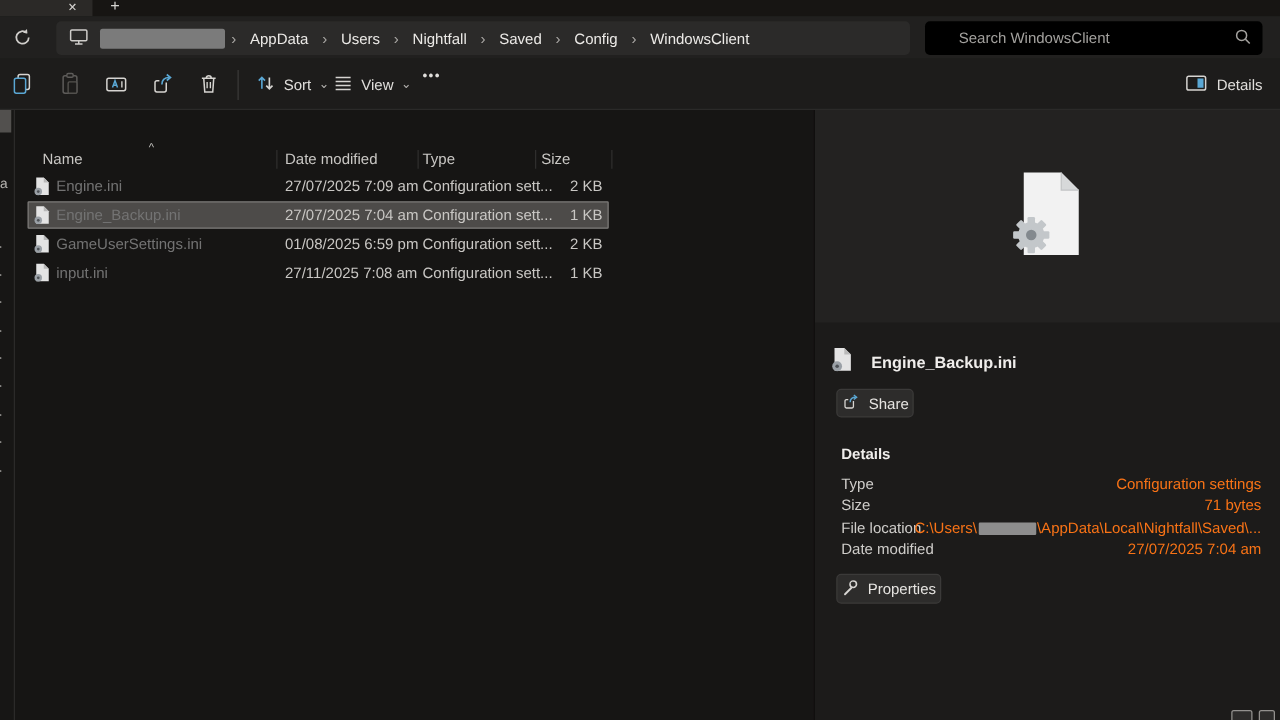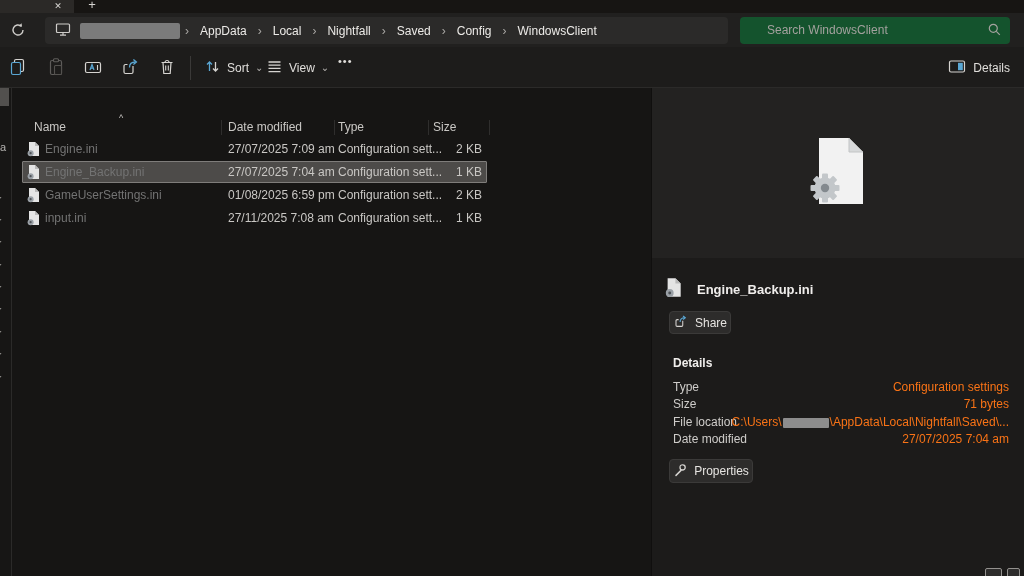--- a/index.html
+++ b/index.html
@@ -14,21 +14,21 @@
   .tab-active { position:absolute; left:0; top:0; width:74px; height:13px; background:#2b2927; }
   .tab-close { position:absolute; left:50px; top:-1px; width:16px; height:14px; color:#d6d4d1; font-size:9px; line-height:14px; text-align:center; }
   .tab-new { position:absolute; left:84px; top:-3px; width:16px; height:16px; color:#d6d4d1; font-size:13px; line-height:16px; text-align:center; }
   
   .addressrow { position:absolute; left:0; top:13px; width:1024px; height:34px; background:#21201f; }
   .iconbtn-nav { position:absolute; top:8px; width:20px; height:20px; display:flex; align-items:center; justify-content:center; }
   .addrpill { position:absolute; left:45px; top:4px; width:683px; height:27px; background:#2b2a29; border-radius:4px; display:flex; align-items:center; padding-left:10px; }
   .addr-redact { width:100px; height:16px; background:#7b7b7b; border-radius:2px; margin-left:9px; }
   .crumb { color:#eceae7; padding:0 6px; white-space:nowrap; }
   .crumb-sep { color:#a9a7a4; font-size:12px; padding:0 5px; }
-  .searchpill { position:absolute; left:740px; top:4px; width:270px; height:27px; background:#14532d; border-radius:4px; }
+  .searchpill { position:absolute; left:740px; top:4px; width:270px; height:27px; background:#000000; border-radius:4px; }
   .search-text { position:absolute; left:27px; top:6px; color:#a3a19e; }
   .search-icon { position:absolute; right:8px; top:5px; }
   
   .toolbar { position:absolute; left:0; top:47px; width:1024px; height:41px; background:#1d1c1b; border-bottom:1px solid #2b2a29; }
   .tbtn { position:absolute; top:10px; width:22px; height:22px; display:flex; align-items:center; justify-content:center; }
   .tb-divider { position:absolute; left:190px; top:9px; width:1px; height:24px; background:#3a3938; }
   .tb-group { position:absolute; top:10px; height:22px; display:flex; align-items:center; gap:6px; color:#e0dedb; }
   .tb-chev { color:#b5b3b0; font-size:10px; margin-top:-2px; }
   .tb-more { position:absolute; left:338px; top:8px; color:#e0dedb; font-size:11px; letter-spacing:1px; }
   .tb-details { position:absolute; right:14px; top:10px; height:22px; display:flex; align-items:center; gap:7px; color:#e0dedb; }
@@ -96,21 +96,21 @@
       <span>
         <svg width="16" height="15" viewBox="0 0 16 15">
             <rect x="1.5" y="2" width="13" height="8.5" rx="1" fill="none" stroke="#cfcdca" stroke-width="1.2"></rect>
             <path d="M8 10.5 v2.2 M5 13.2 h6" stroke="#cfcdca" stroke-width="1.2" fill="none"></path>
           </svg>
       </span>
       <span class="addr-redact"></span>
       <span class="crumb-sep">›</span>
       <span class="crumb">AppData</span>
       <span class="crumb-sep">›</span>
-      <span class="crumb">Local</span>
+      <span class="crumb">Users</span>
       <span class="crumb-sep">›</span>
       <span class="crumb">Nightfall</span>
       <span class="crumb-sep">›</span>
       <span class="crumb">Saved</span>
       <span class="crumb-sep">›</span>
       <span class="crumb">Config</span>
       <span class="crumb-sep">›</span>
       <span class="crumb">WindowsClient</span>
     </div>
     <div class="searchpill">

